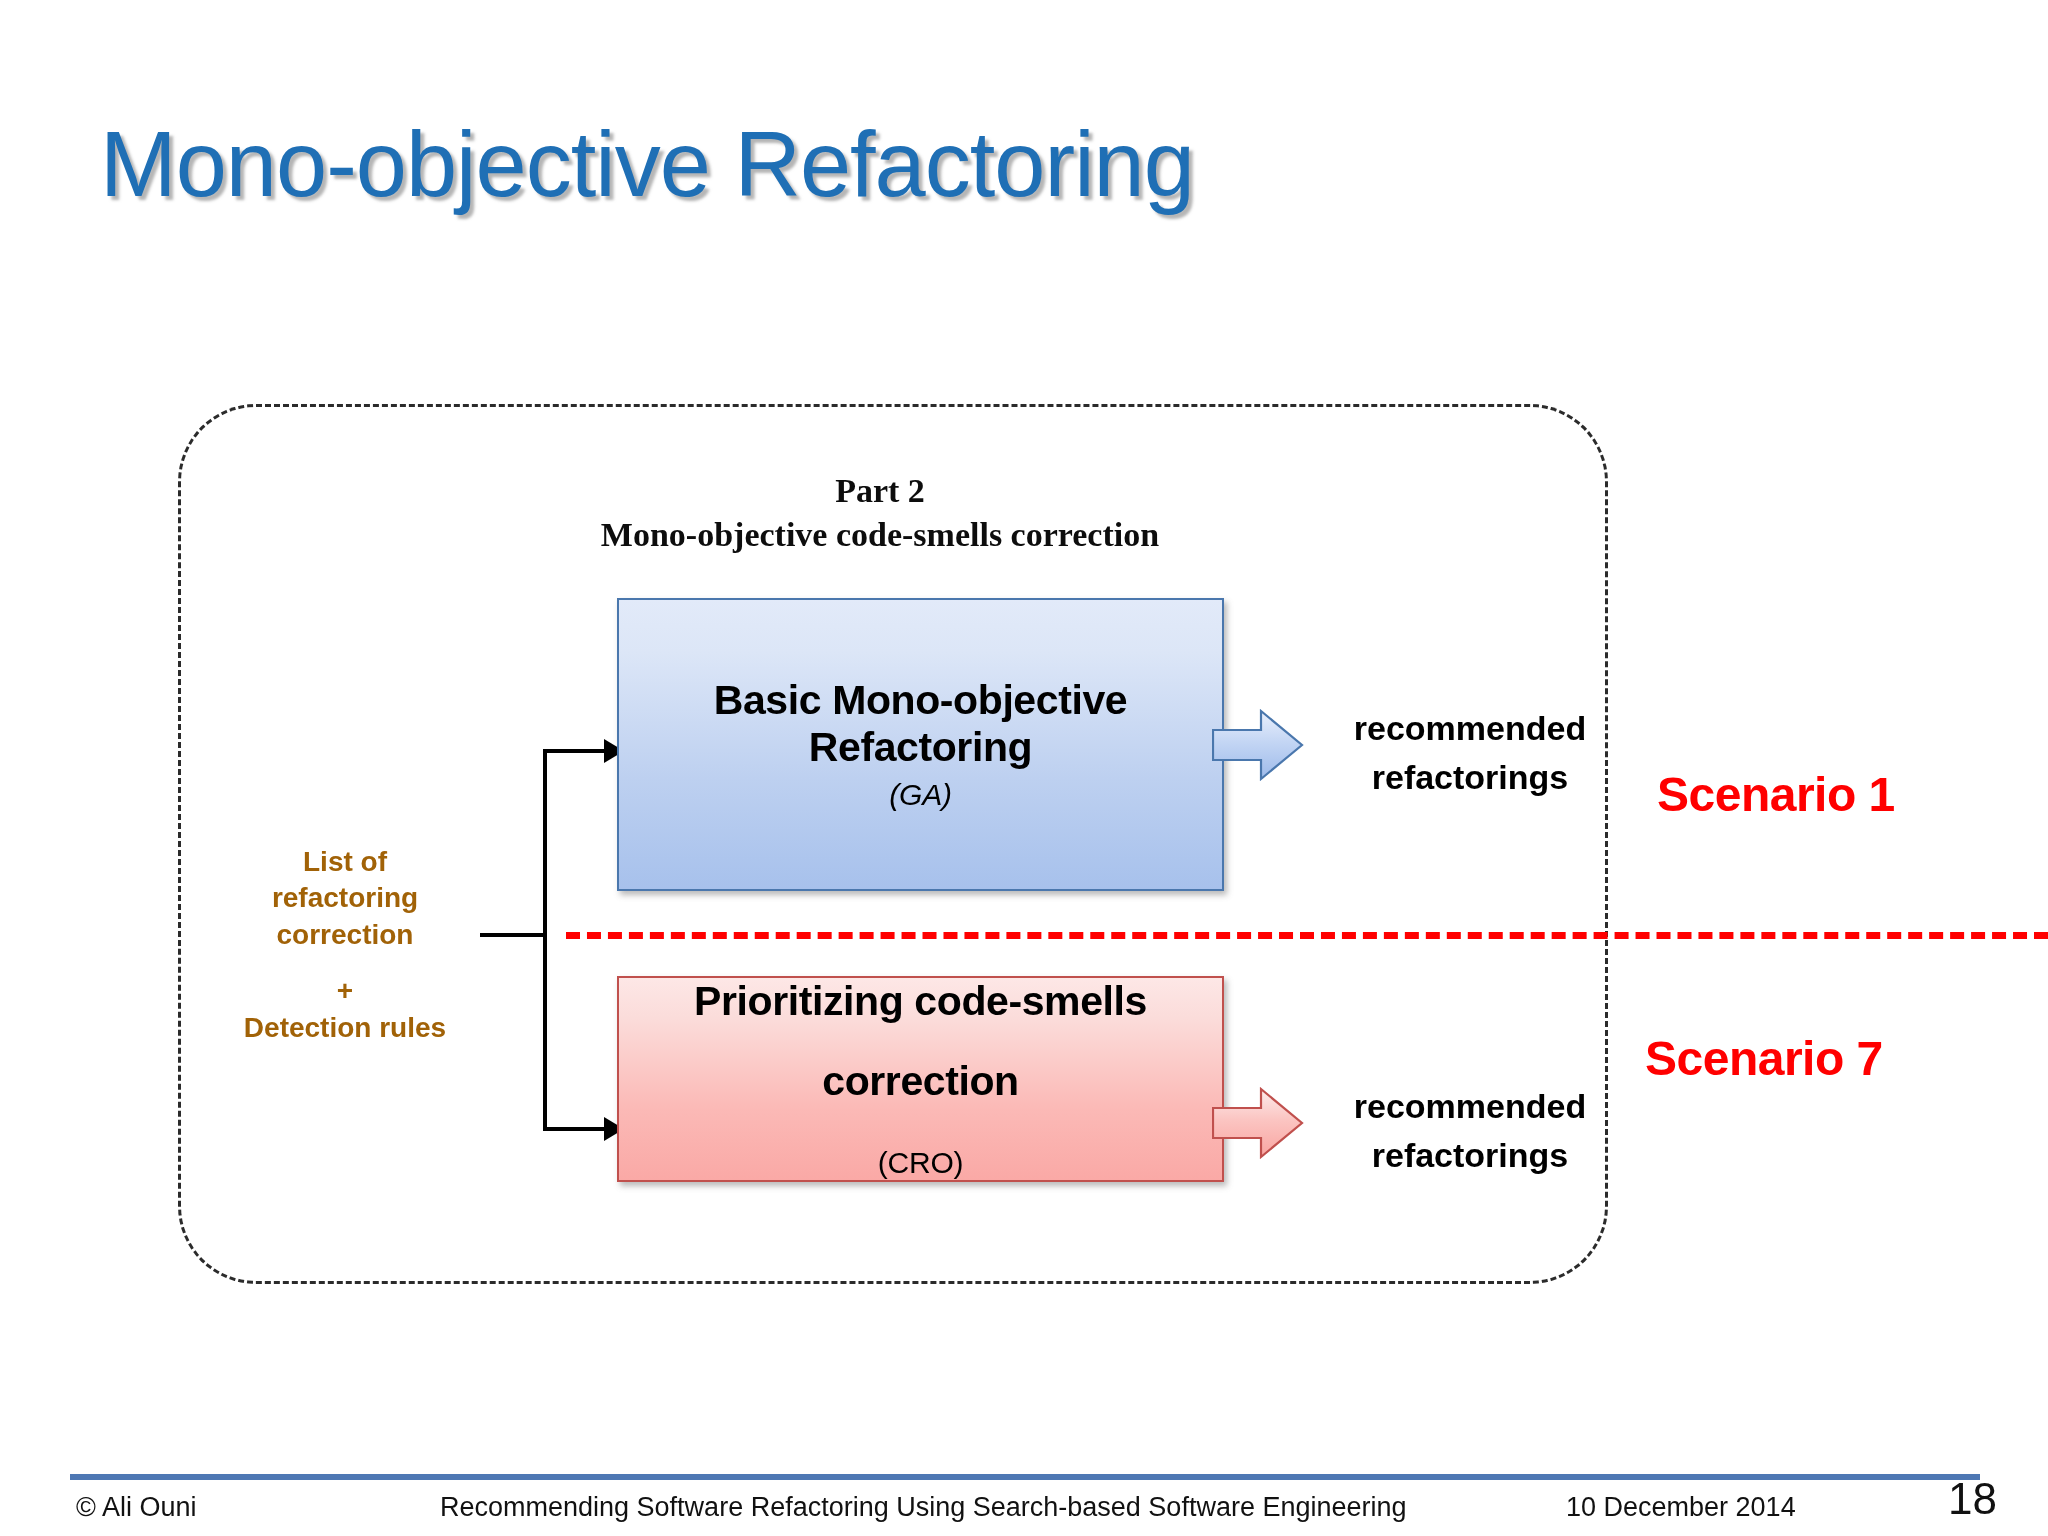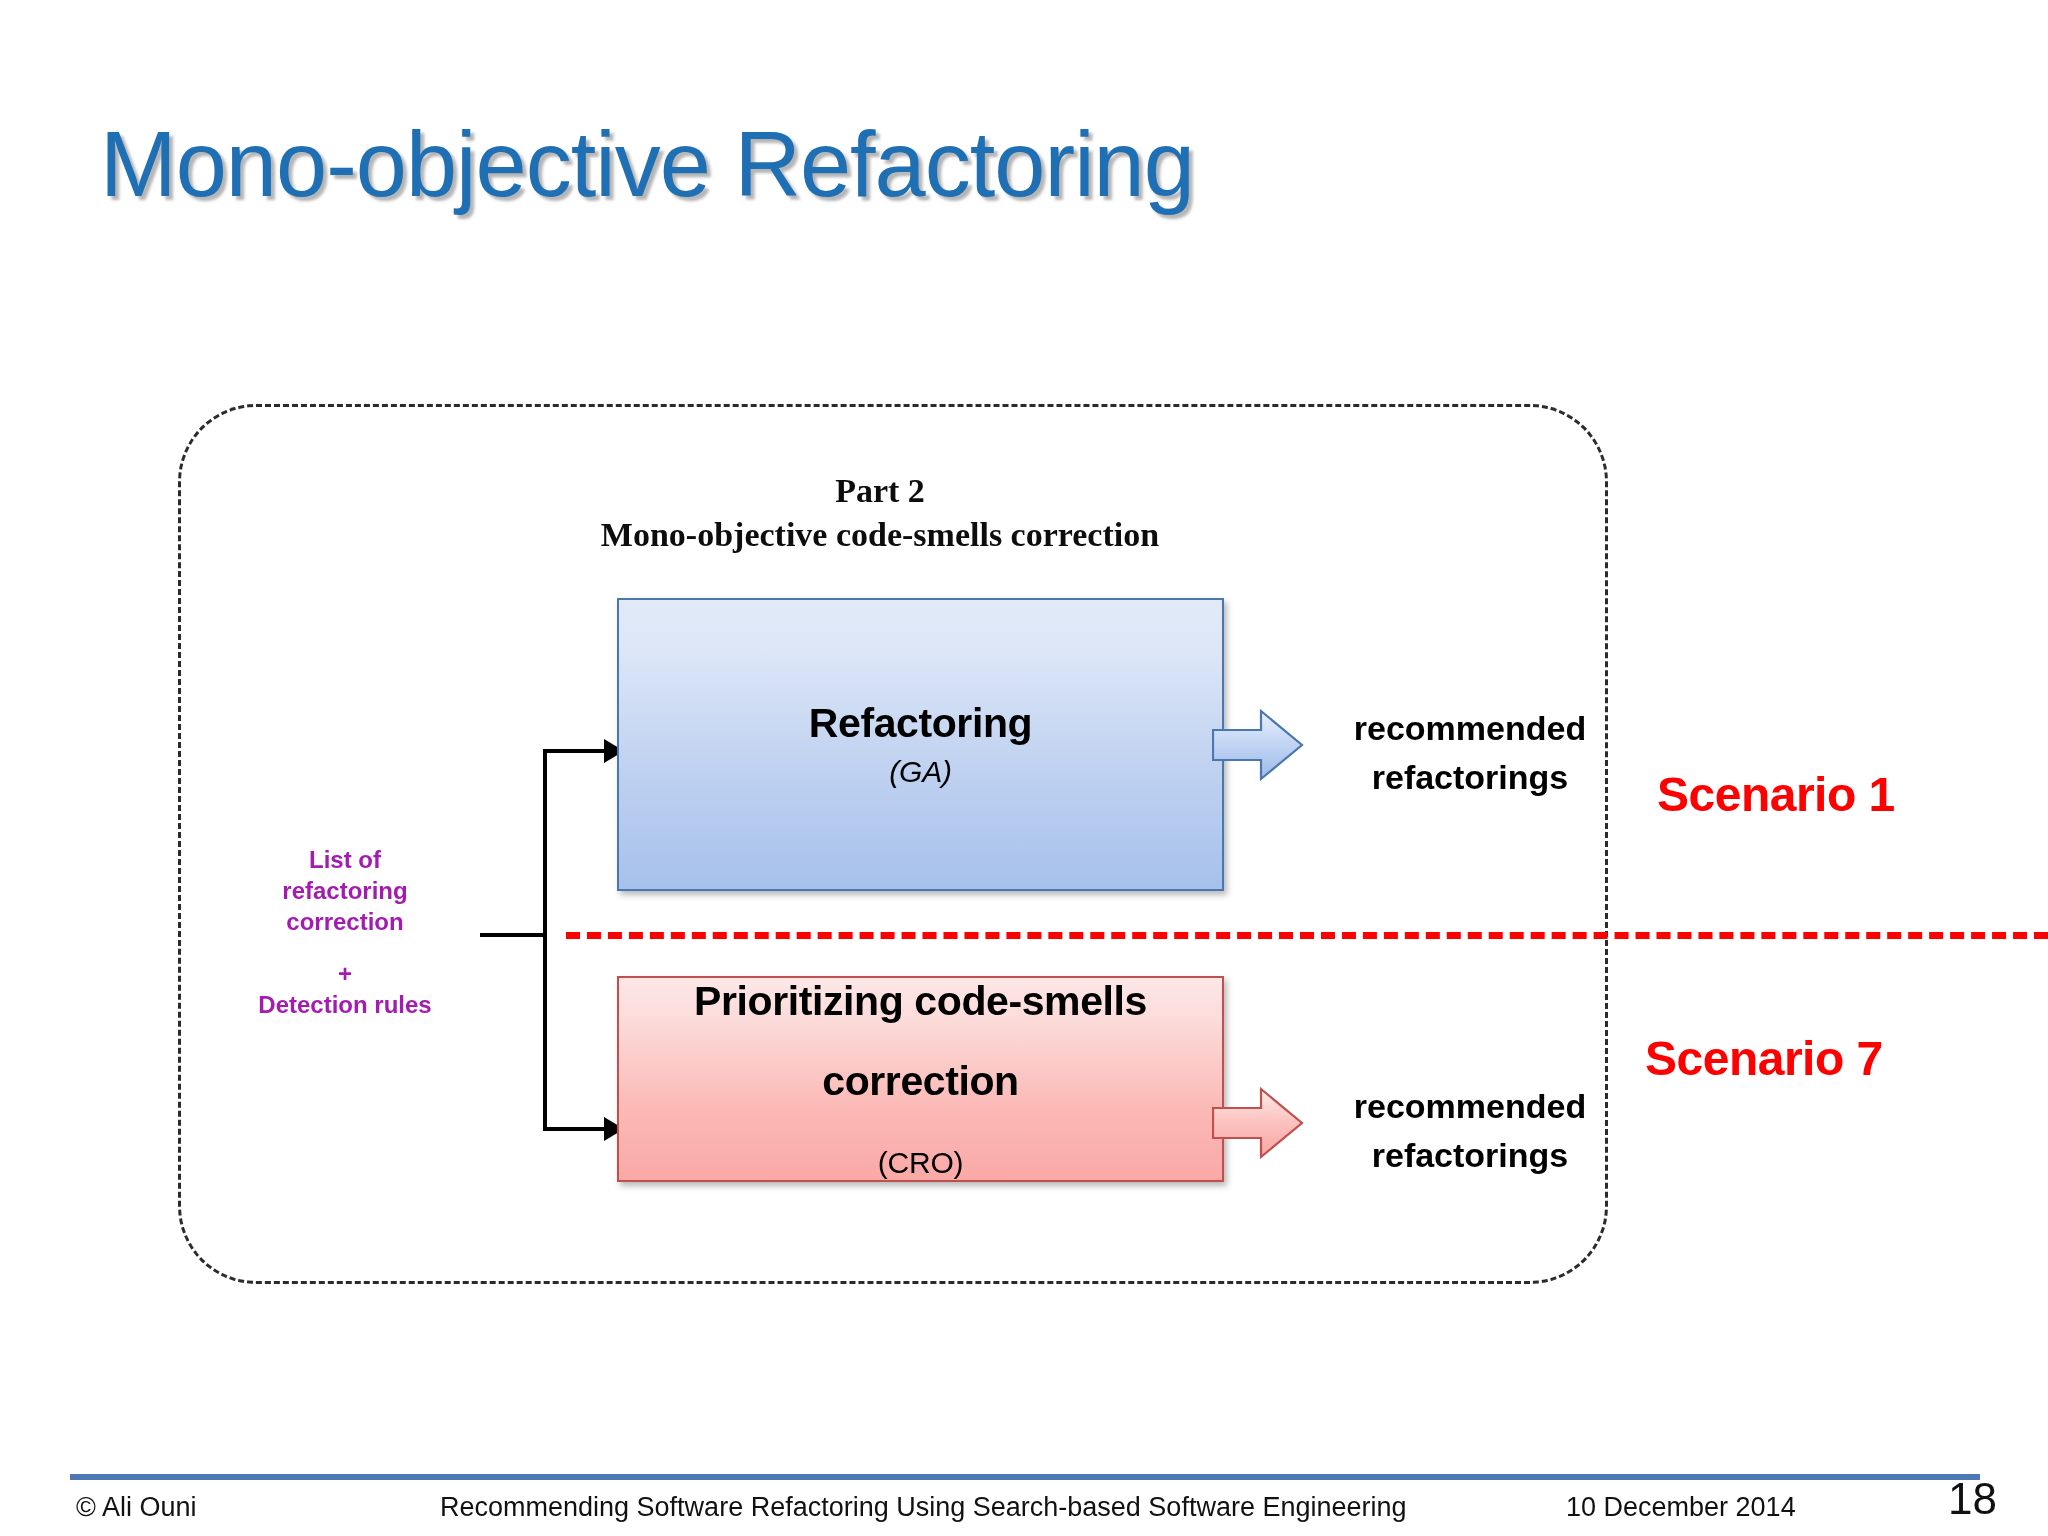--- a/index.html
+++ b/index.html
@@ -89,24 +89,24 @@
     letter-spacing:-0.2px;
   }
   .box-sub.italic{font-style:italic;}
 
   
   .left-label{
     position:absolute;
     left:210px; top:840px;
     width:270px;
     text-align:center;
-    font-size:24px;
+    font-size:28px;
     font-weight:bold;
     line-height:1.30;
-    color:#a21caf;
+    color:#a16207;
   }
   .left-label .plus{display:block;margin-top:20px;}
   .left-label .det{display:block;white-space:nowrap;}
 
   
   .conn{position:absolute;background:#000;}
   .conn-h-in{left:480px; top:929px; width:66px; height:4px;}
   .conn-v{left:543px; top:745px; width:4px; height:382px;}
   .conn-h-top{left:543px; top:745px; width:68px; height:4px;}
   .conn-h-bot{left:543px; top:1123px; width:68px; height:4px;}
@@ -209,20 +209,21 @@
   </div>
 
   <div class="conn conn-h-in"></div>
   <div class="conn conn-v"></div>
   <div class="conn conn-h-top"></div>
   <div class="conn conn-h-bot"></div>
   <div class="arrow-head ah-top"></div>
   <div class="arrow-head ah-bot"></div>
 
   <div class="proc-box box-blue">
+    <div class="box-line">Basic Mono-objective</div>
     <div class="box-line">Refactoring</div>
     <div class="box-sub italic">(GA)</div>
   </div>
 
   <div class="proc-box box-pink">
     <div class="box-line">Prioritizing code-smells</div>
     <div class="box-line">correction</div>
     <div class="box-sub">(CRO)</div>
   </div>
 

